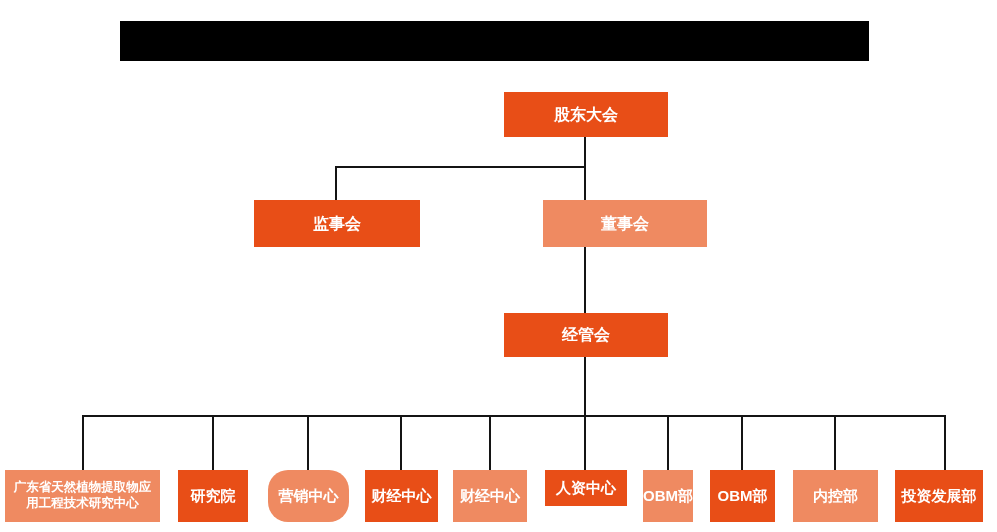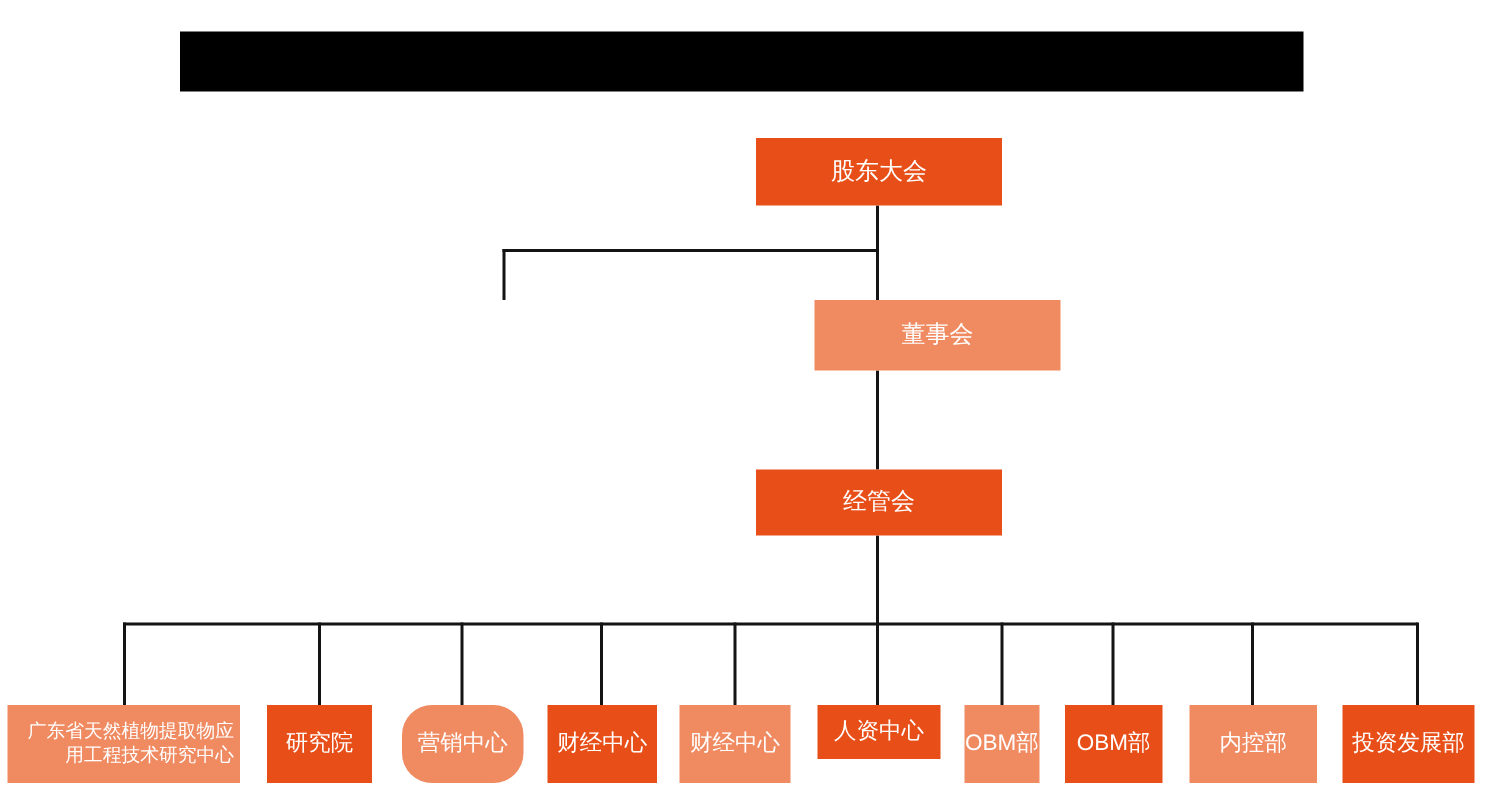--- a/index.html
+++ b/index.html
@@ -11,22 +11,22 @@
   .canvas { position: absolute; left: 0; top: 0; width: 997px; height: 532px; background: #ffffff; }
 
   .redacted-bar {
     position: absolute; left: 120px; top: 21px; width: 749px; height: 40px;
     background: #000000;
   }
 
   .node {
     position: absolute;
     display: flex; align-items: center; justify-content: center;
-    color: #ffffff; font-weight: normal; font-size: 16px;
-    text-align: right; line-height: 1.25;
+    color: #ffffff; font-weight: bold; font-size: 16px;
+    text-align: center; line-height: 1.25;
   }
   .node.primary { background: #e84e17; }
   .node.secondary { background: #ef8a61; }
 
   .node.small { font-size: 15px; }
   .node.xsmall { font-size: 12.5px; padding: 2px 4px; }
 
   .line { position: absolute; background: #141414; }
 
   
@@ -83,20 +83,23 @@
   <div class="line drop dr5"></div>
   <div class="line drop dr6"></div>
   <div class="line drop dr7"></div>
   <div class="line drop dr8"></div>
   <div class="line drop dr9"></div>
 
   <div class="node primary n-shareholders">
     <span>股东大会</span>
   </div>
 
+  <div class="node primary n-supervisory">
+    <span>监事会</span>
+  </div>
   <div class="node secondary n-board">
     <span>董事会</span>
   </div>
 
   <div class="node primary n-management">
     <span>经管会</span>
   </div>
 
   <div class="node secondary xsmall n-d0">
     <span>广东省天然植物提取物应用工程技术研究中心</span>

